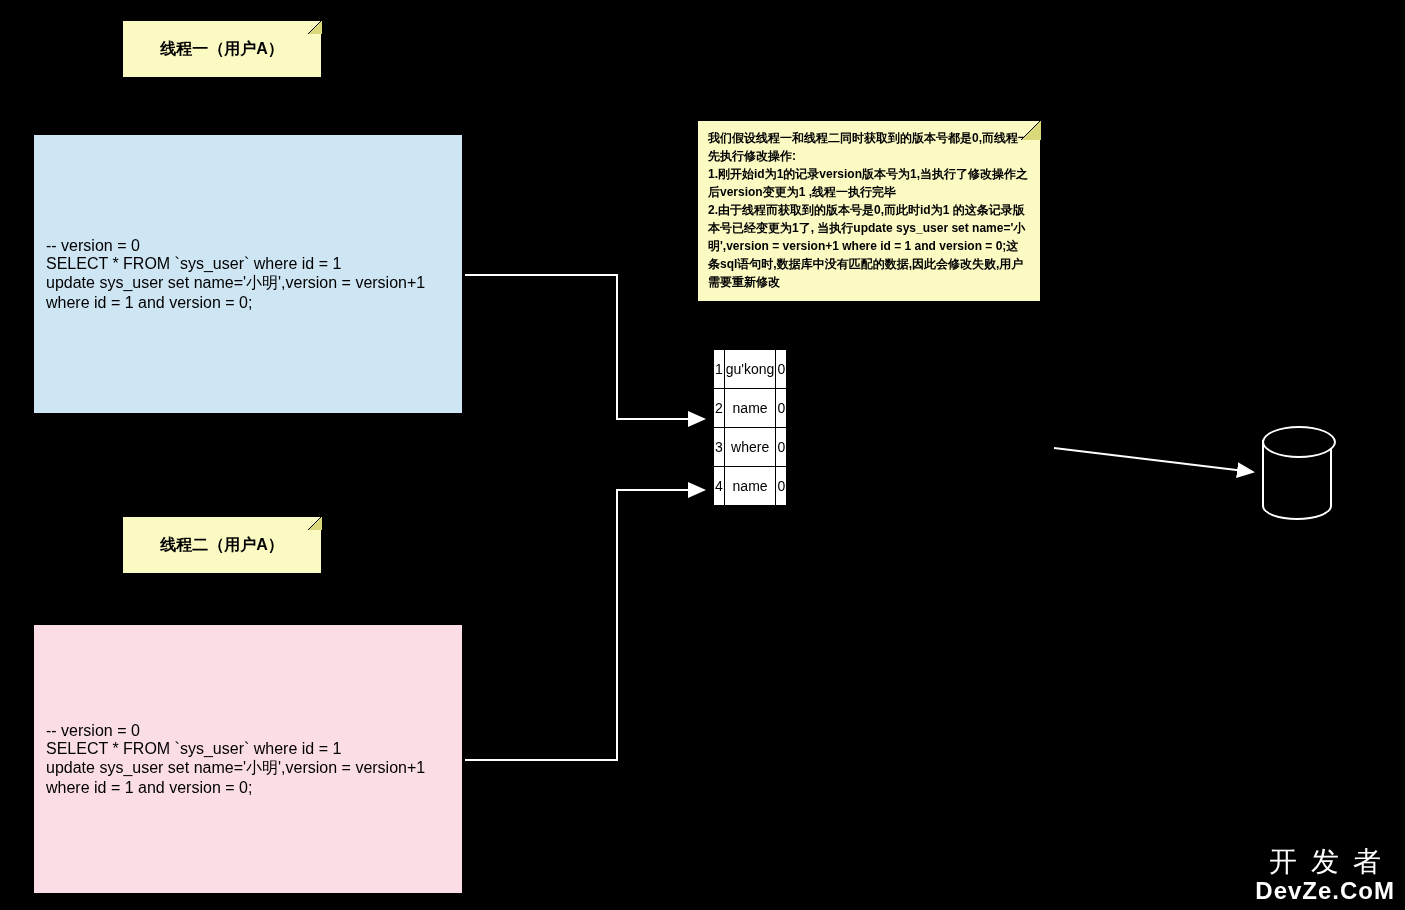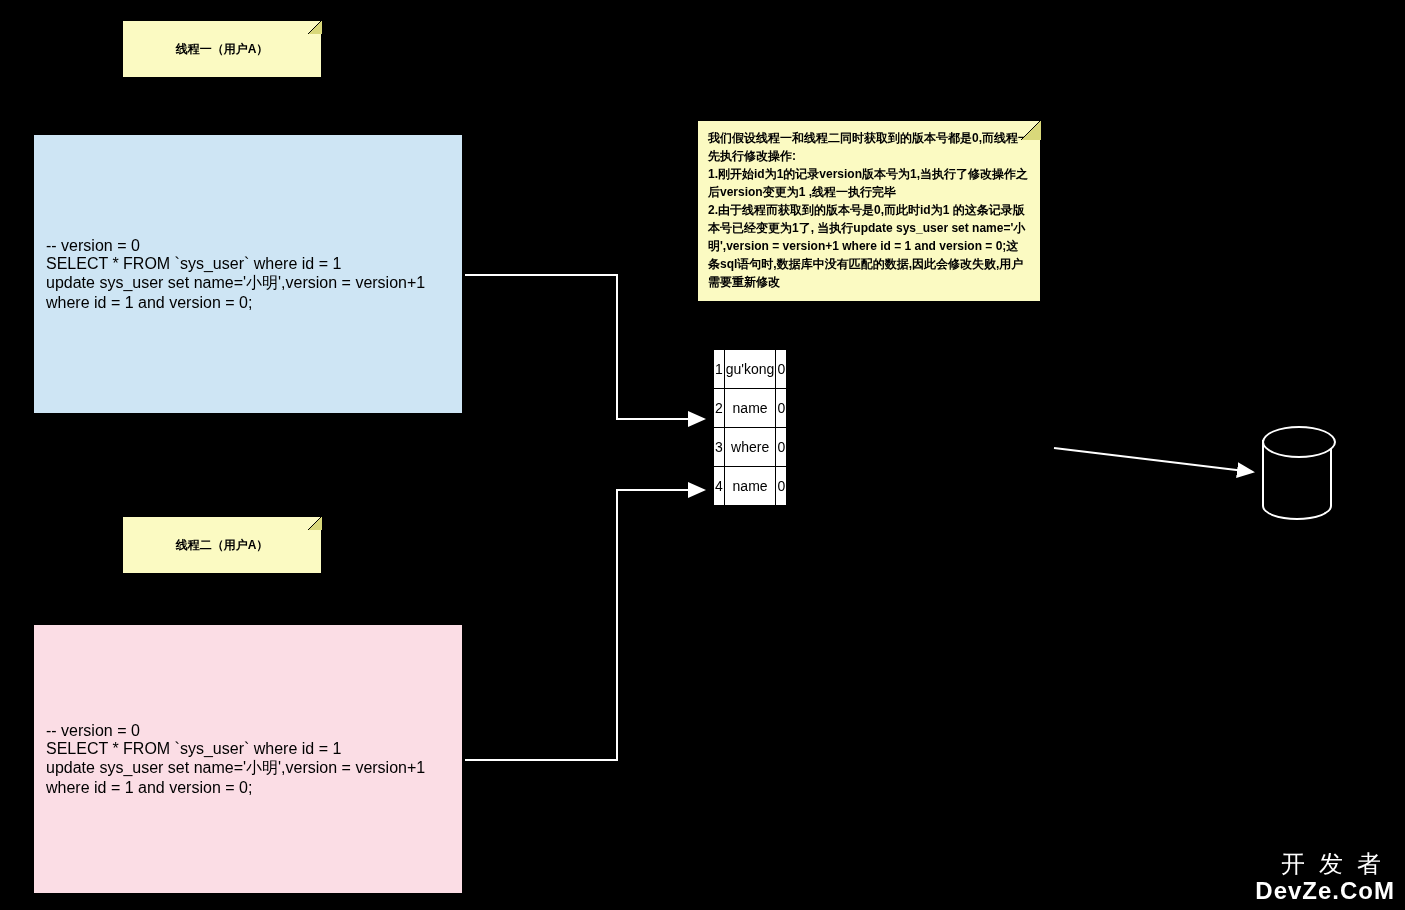--- a/index.html
+++ b/index.html
@@ -13,21 +13,21 @@
     color: #000;
     overflow: hidden;
   }
   .note {
     position: absolute;
     background: #fbfac2;
     border: 1px solid #000;
     display: flex;
     align-items: center;
     justify-content: center;
-    font-size: 12px;
+    font-size: 16px;
     font-weight: bold;
   }
   .note::after {
     content: "";
     position: absolute;
     top: -1px;
     right: -1px;
     width: 14px;
     height: 14px;
     background: linear-gradient(135deg, transparent 49%, #000 49%, #000 51%, #d9d87a 51%);
@@ -100,21 +100,21 @@
   }
   .watermark {
     position: absolute;
     right: 10px;
     bottom: 6px;
     color: #fff;
     font-family: Arial, sans-serif;
     text-align: right;
     line-height: 1.1;
   }
-  .watermark .wm1 { font-size: 24px; letter-spacing: 14px; font-weight: 300; }
+  .watermark .wm1 { font-size: 28px; letter-spacing: 14px; font-weight: 300; }
   .watermark .wm2 { font-size: 24px; font-weight: bold; letter-spacing: 1px; }
 </style>
 </head>
 <body>
 
 <div class="note" style="left:122px; top:20px; width:200px; height:58px;">
   <span>线程一（用户A）</span>
 </div>
 
 <div class="codebox blue" style="left:33px; top:134px; width:430px; height:280px;">

